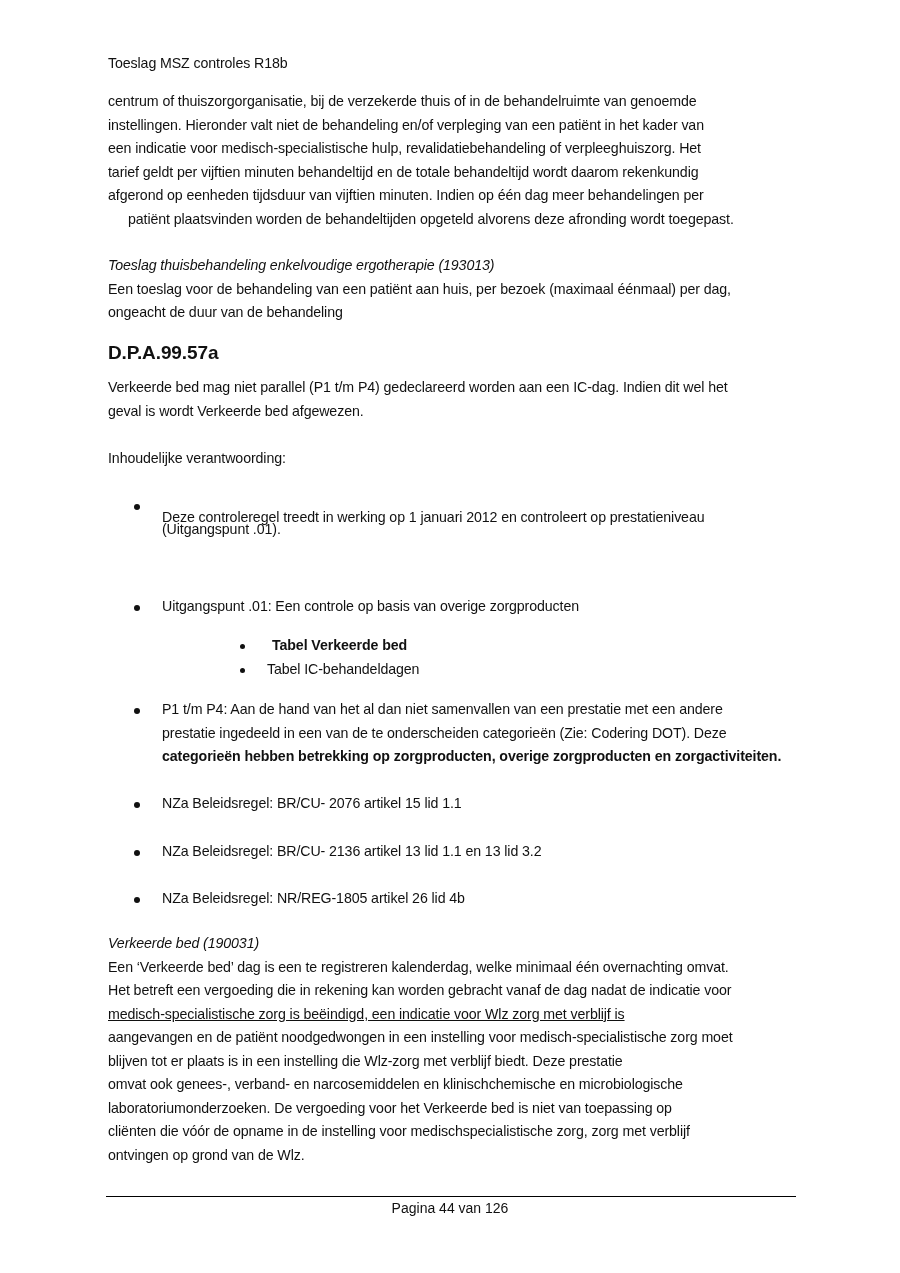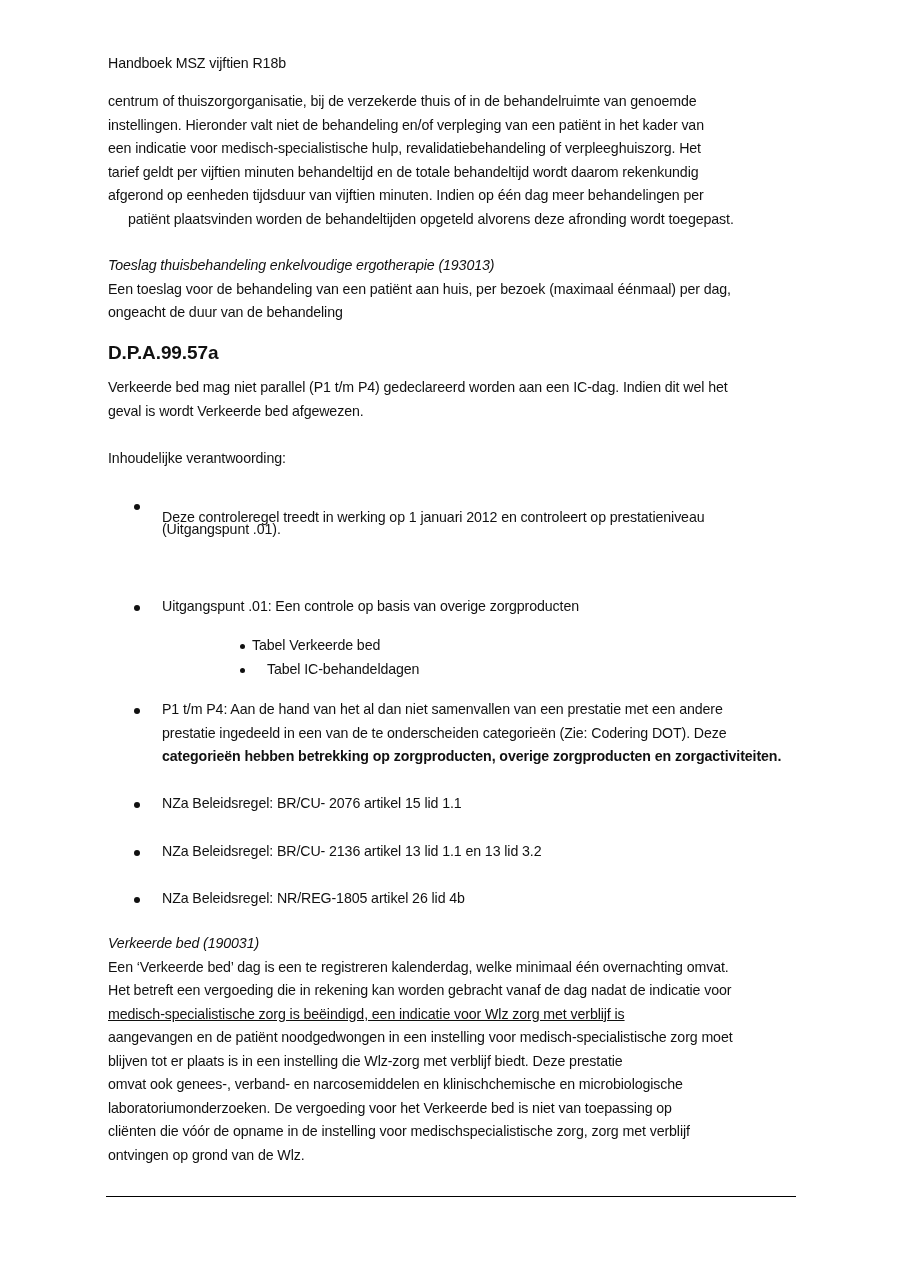--- a/index.html
+++ b/index.html
@@ -11,21 +11,21 @@
   .h { font-weight: bold; font-size: 19px; }
   .bullet { position: absolute; width: 6px; height: 6px; border-radius: 50%; background: #111; }
   .rule { position: absolute; left: 106px; width: 690px; height: 1px; background: #000; top: 1196px; }
   .footer { position: absolute; left: 0; width: 900px; top: 1200px; text-align: center; font-size: 14px; }
 </style>
 </head>
 <body>
 
 <div class="page">
 
-  <div class="t" style="top:52px;">Handboek MSZ vijftien R18b</div>
+  <div class="t" style="top:52px;">Toeslag MSZ controles R18b</div>
 
   <div>
     <div class="t" style="top:90px;">centrum of thuiszorgorganisatie, bij de verzekerde thuis of in de behandelruimte van genoemde</div>
     <div class="t" style="top:113.5px;">instellingen. Hieronder valt niet de behandeling en/of verpleging van een patiënt in het kader van</div>
     <div class="t" style="top:137px;">een indicatie voor medisch-specialistische hulp, revalidatiebehandeling of verpleeghuiszorg. Het</div>
     <div class="t" style="top:160.5px;">tarief geldt per vijftien minuten behandeltijd en de totale behandeltijd wordt daarom rekenkundig</div>
     <div class="t" style="top:184px;">afgerond op eenheden tijdsduur van vijftien minuten. Indien op één dag meer behandelingen per</div>
     <div class="t" style="top:207.5px;margin-left:20px;">patiënt plaatsvinden worden de behandeltijden opgeteld alvorens deze afronding wordt toegepast.</div>
   </div>
 
@@ -49,21 +49,21 @@
       <span class="bullet" style="left:134px; top:504px;"></span>
       <div class="t" style="left:162px; top:506px;">Deze controleregel treedt in werking op 1 januari 2012 en controleert op prestatieniveau</div>
       <div class="t" style="left:162px; top:517.5px;">(Uitgangspunt .01).</div>
     </div>
 
     <div>
       <span class="bullet" style="left:134px; top:605px;"></span>
       <div class="t" style="left:162px; top:595px;">Uitgangspunt .01: Een controle op basis van overige zorgproducten</div>
       <div>
         <span class="bullet" style="left:240px; top:644px; width:5px; height:5px;"></span>
-        <div class="t" style="left:252px; top:634px;">Tabel Verkeerde bed</div>
+        <div class="t" style="left:272px; top:634px;font-weight:bold;">Tabel Verkeerde bed</div>
         <span class="bullet" style="left:240px; top:668px; width:5px; height:5px;"></span>
         <div class="t" style="left:267px; top:657.5px;">Tabel IC-behandeldagen</div>
       </div>
     </div>
 
     <div>
       <span class="bullet" style="left:134px; top:708px;"></span>
       <div class="t" style="left:162px; top:698px;">P1 t/m P4: Aan de hand van het al dan niet samenvallen van een prestatie met een andere</div>
       <div class="t" style="left:162px; top:721.5px;text-align:center;">prestatie ingedeeld in een van de te onderscheiden categorieën (Zie: Codering DOT). Deze</div>
       <div class="t" style="left:162px; top:745px;font-weight:bold;">categorieën hebben betrekking op zorgproducten, overige zorgproducten en zorgactiviteiten.</div>
@@ -92,14 +92,15 @@
     <div class="t" style="top:1002.5px;text-decoration:underline;">medisch-specialistische zorg is beëindigd, een indicatie voor Wlz zorg met verblijf is</div>
     <div class="t" style="top:1026px;">aangevangen en de patiënt noodgedwongen in een instelling voor medisch-specialistische zorg moet</div>
     <div class="t" style="top:1049.5px;">blijven tot er plaats is in een instelling die Wlz-zorg met verblijf biedt. Deze prestatie</div>
     <div class="t" style="top:1073px;">omvat ook genees-, verband- en narcosemiddelen en klinischchemische en microbiologische</div>
     <div class="t" style="top:1096.5px;">laboratoriumonderzoeken. De vergoeding voor het Verkeerde bed is niet van toepassing op</div>
     <div class="t" style="top:1120px;">cliënten die vóór de opname in de instelling voor medischspecialistische zorg, zorg met verblijf</div>
     <div class="t" style="top:1143.5px;">ontvingen op grond van de Wlz.</div>
   </div>
 
   <div class="rule"></div>
+  <div class="footer">Pagina 44 van 126</div>
 
 </div>
 
 </body></html>

